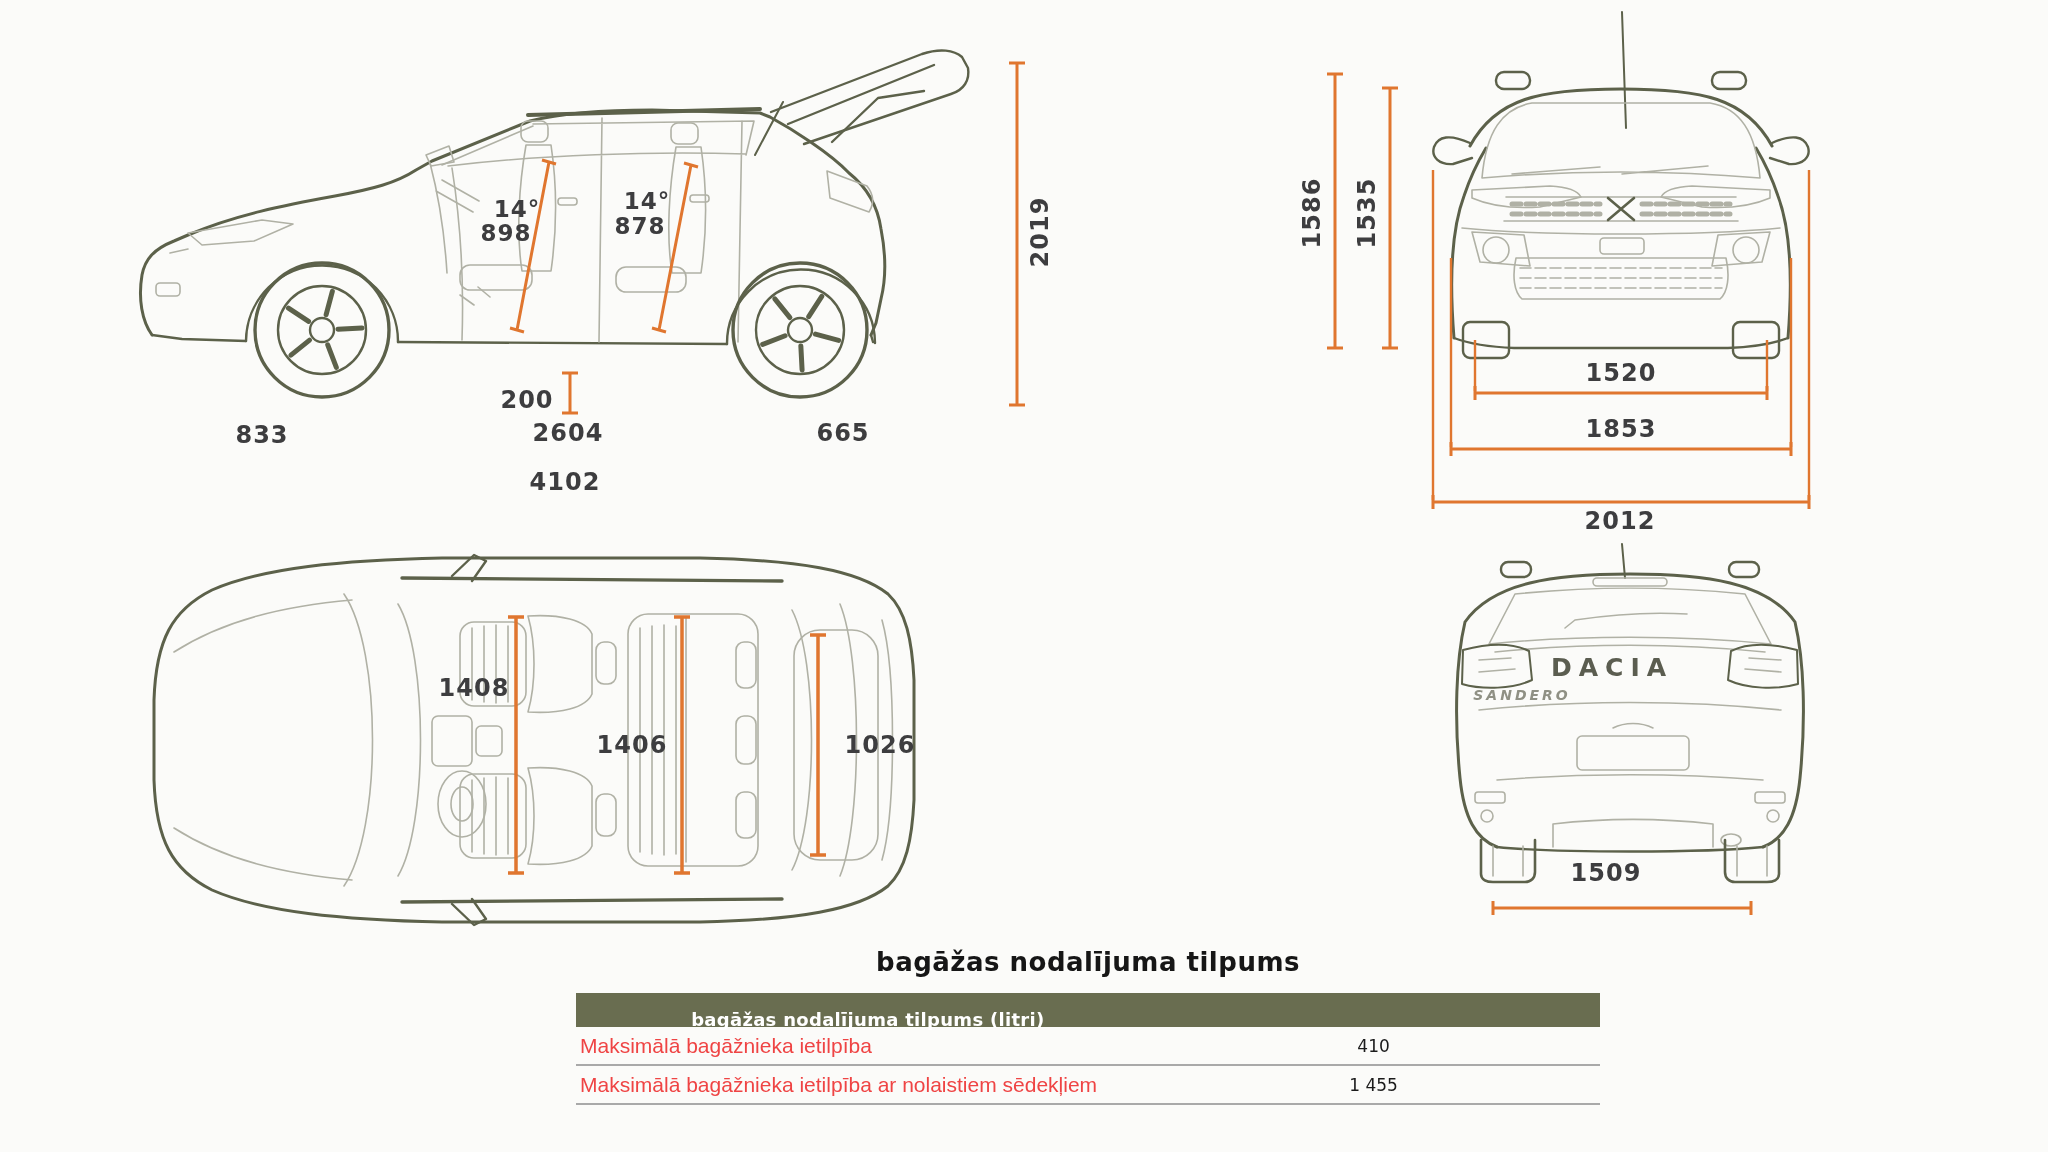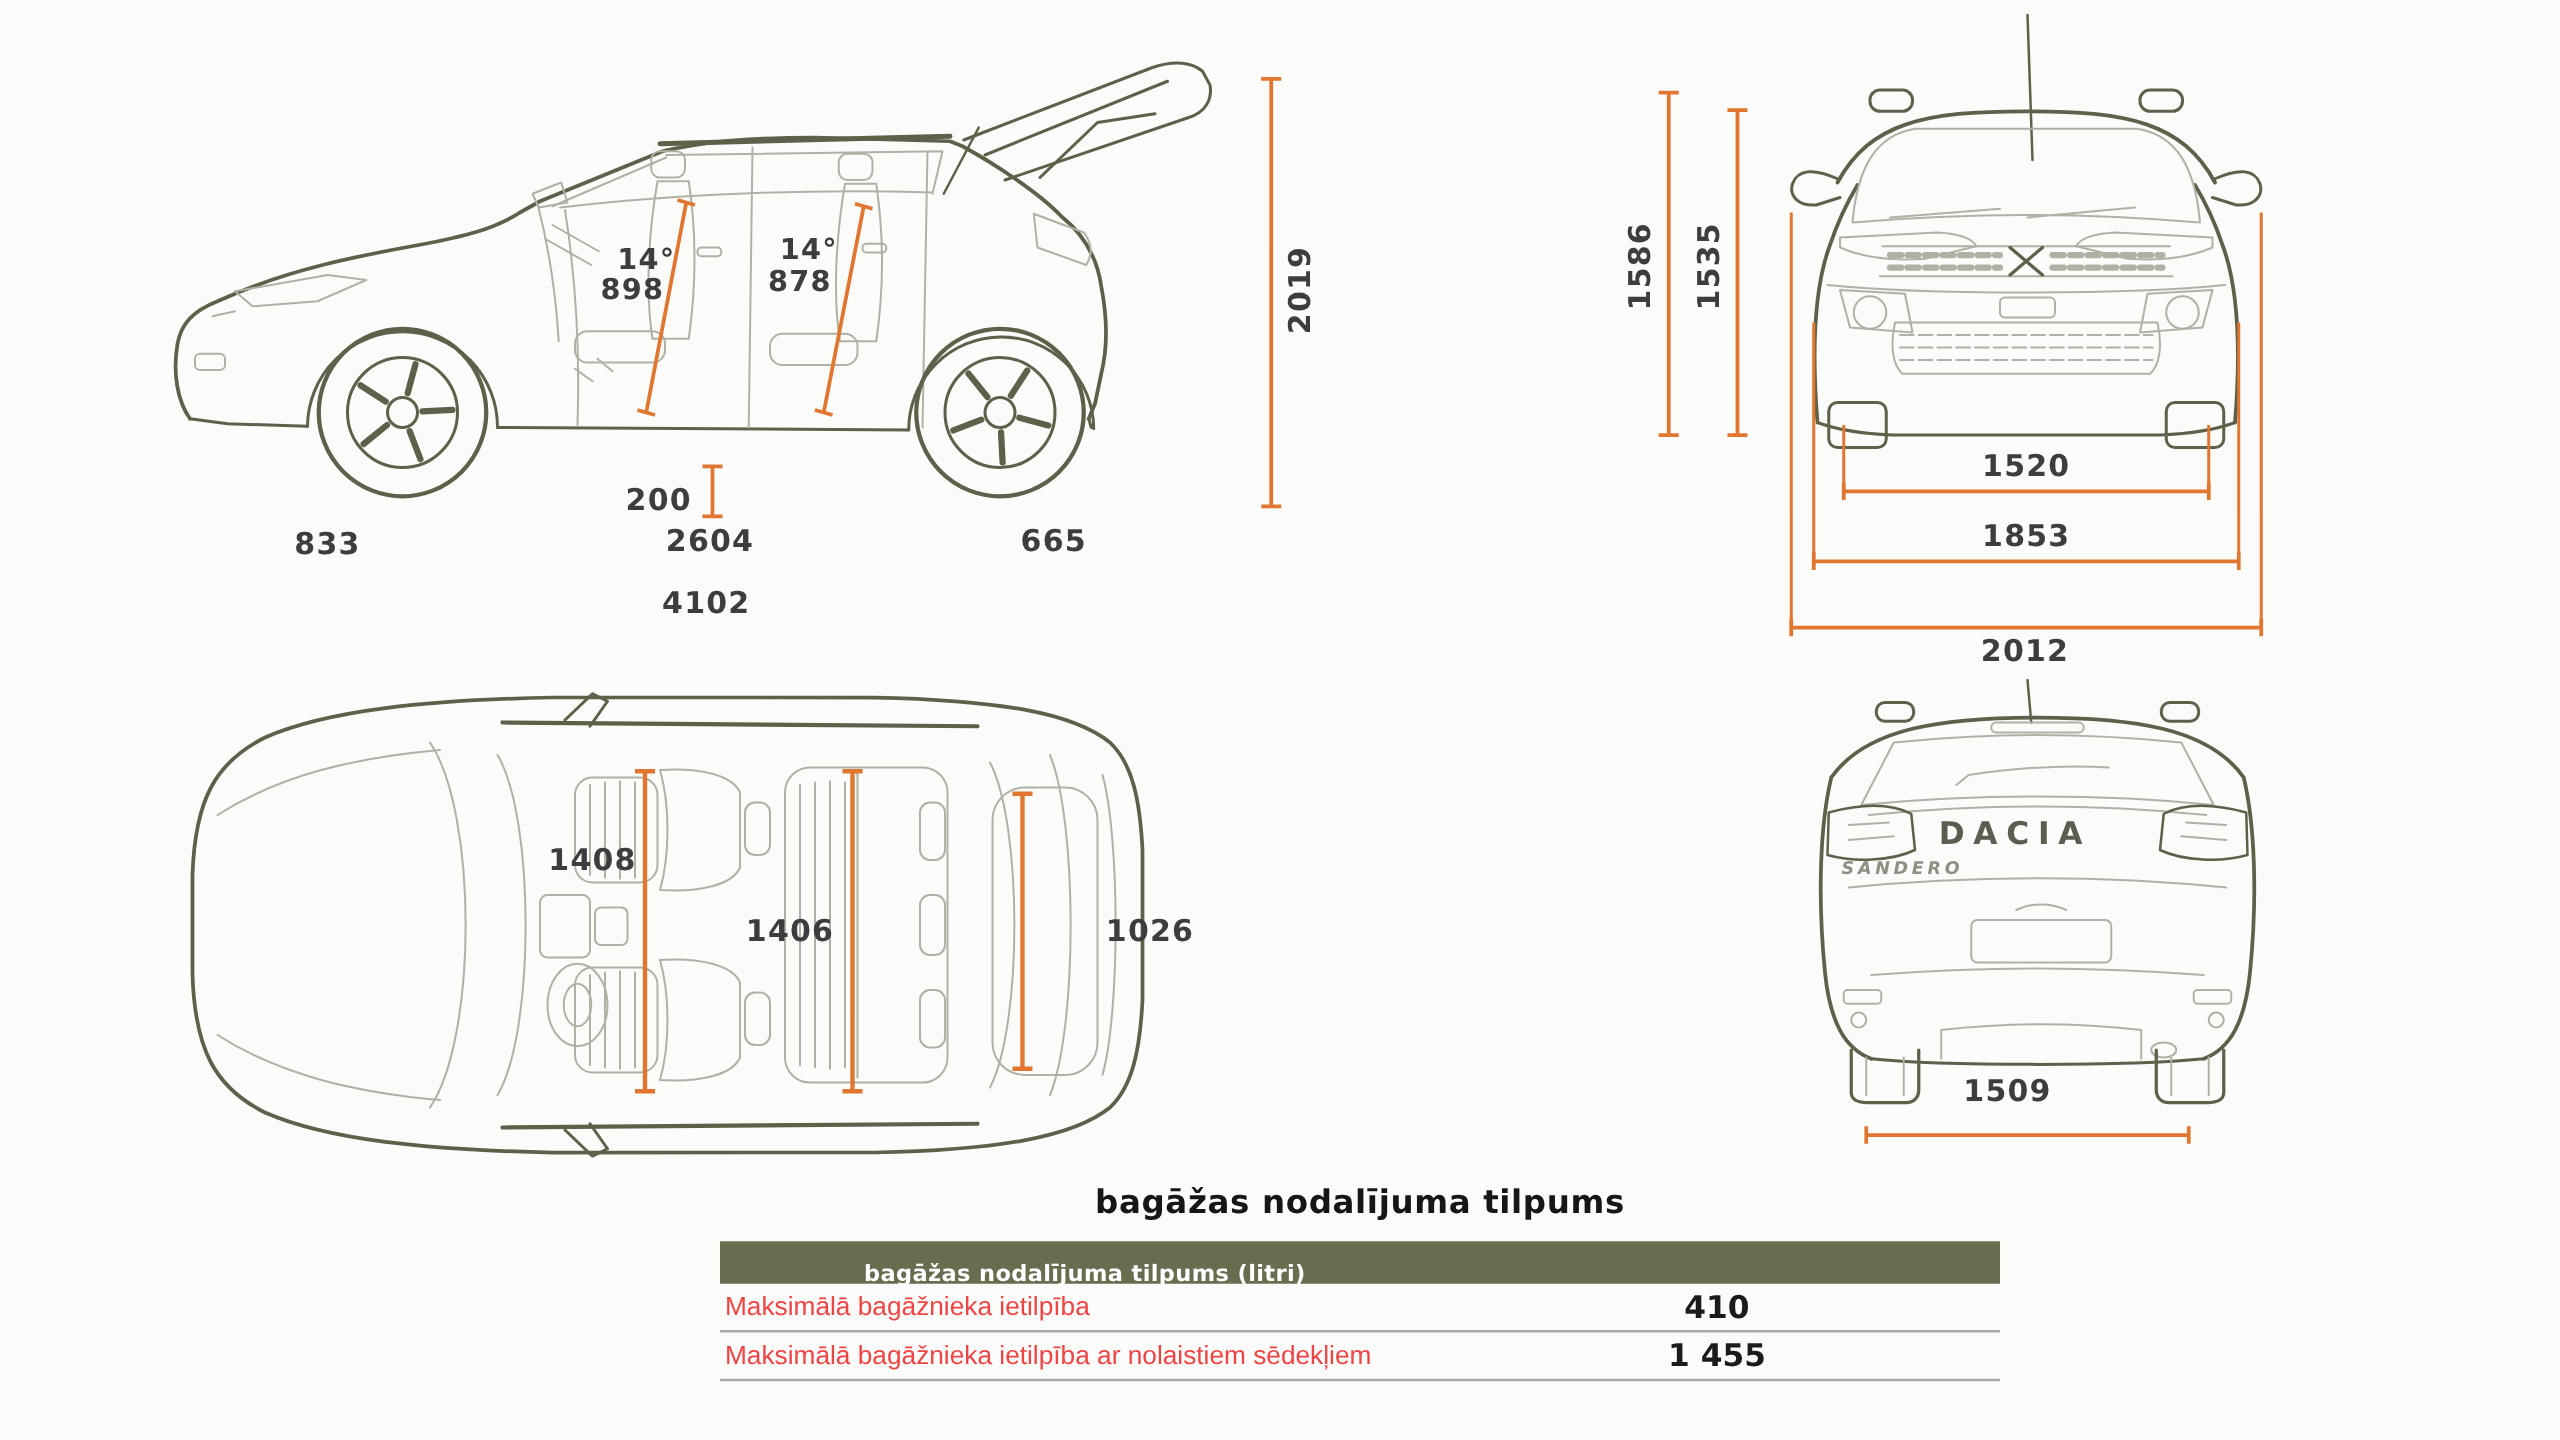--- a/index.html
+++ b/index.html
@@ -46,21 +46,21 @@
   }
   .spec-row{
     display:flex;align-items:center;height:37px;border-bottom:2px solid #a9a9a9;
     background:transparent;
   }
   .spec-row .lbl{
     width:57%;font-family:"Liberation Sans",sans-serif;font-weight:400;
     font-size:21px;color:#ef4444;padding-left:4px;white-space:nowrap;
   }
   .spec-row .val{
-    width:41%;text-align:center;font-weight:700;font-size:25px;color:#1b1b1b;
+    width:41%;text-align:center;font-weight:400;font-size:17px;color:#1b1b1b;
   }
 </style>
 </head>
 <body>
 
 <div class="canvas">
 
   <div class="view" style="left:130px;top:5px;">
     <svg width="940" height="425" viewBox="0 0 940 425">
 
@@ -235,21 +235,21 @@
       <g>
         <path class="dim" style="stroke-width:3.5" d="M376 69 L376 325 M368 69 L384 69 M368 325 L384 325"></path>
         <path class="dim" style="stroke-width:3.5" d="M542 69 L542 325 M534 69 L550 69 M534 325 L550 325"></path>
         <path class="dim" style="stroke-width:3.5" d="M678 87 L678 307 M670 87 L686 87 M670 307 L686 307"></path>
       </g>
     </svg>
   </div>
 
   <div class="dim-label" style="left:474px;top:688px;">1408</div>
   <div class="dim-label" style="left:632px;top:745px;">1406</div>
-  <div class="dim-label" style="left:896px;top:745px;padding-left:48px;">1026</div>
+  <div class="dim-label" style="left:856px;top:745px;padding-left:48px;">1026</div>
 
   <div class="view" style="left:1435px;top:540px;">
     <svg width="420" height="390" viewBox="0 0 420 390">
       <path class="o" style="stroke-width:2" d="M187 4 L190 38"></path>
       <path class="o o2" d="M30 82 C58 42 120 34 195 34 C270 34 332 42 360 82 M30 82 C21 120 19 178 25 238 C29 278 41 299 62 307 M360 82 C369 120 371 178 365 238 C361 278 349 299 328 307"></path>
       <rect class="o" x="66" y="22" width="30" height="15" rx="7"></rect>
       <rect class="o" x="294" y="22" width="30" height="15" rx="7"></rect>
 
       <path class="d" d="M54 104 L80 54 C160 46 230 46 310 54 L336 104 C248 95 142 95 54 104 Z"></path>
       <path class="d" d="M140 80 C180 74 220 72 252 74 M140 80 L130 88"></path>

